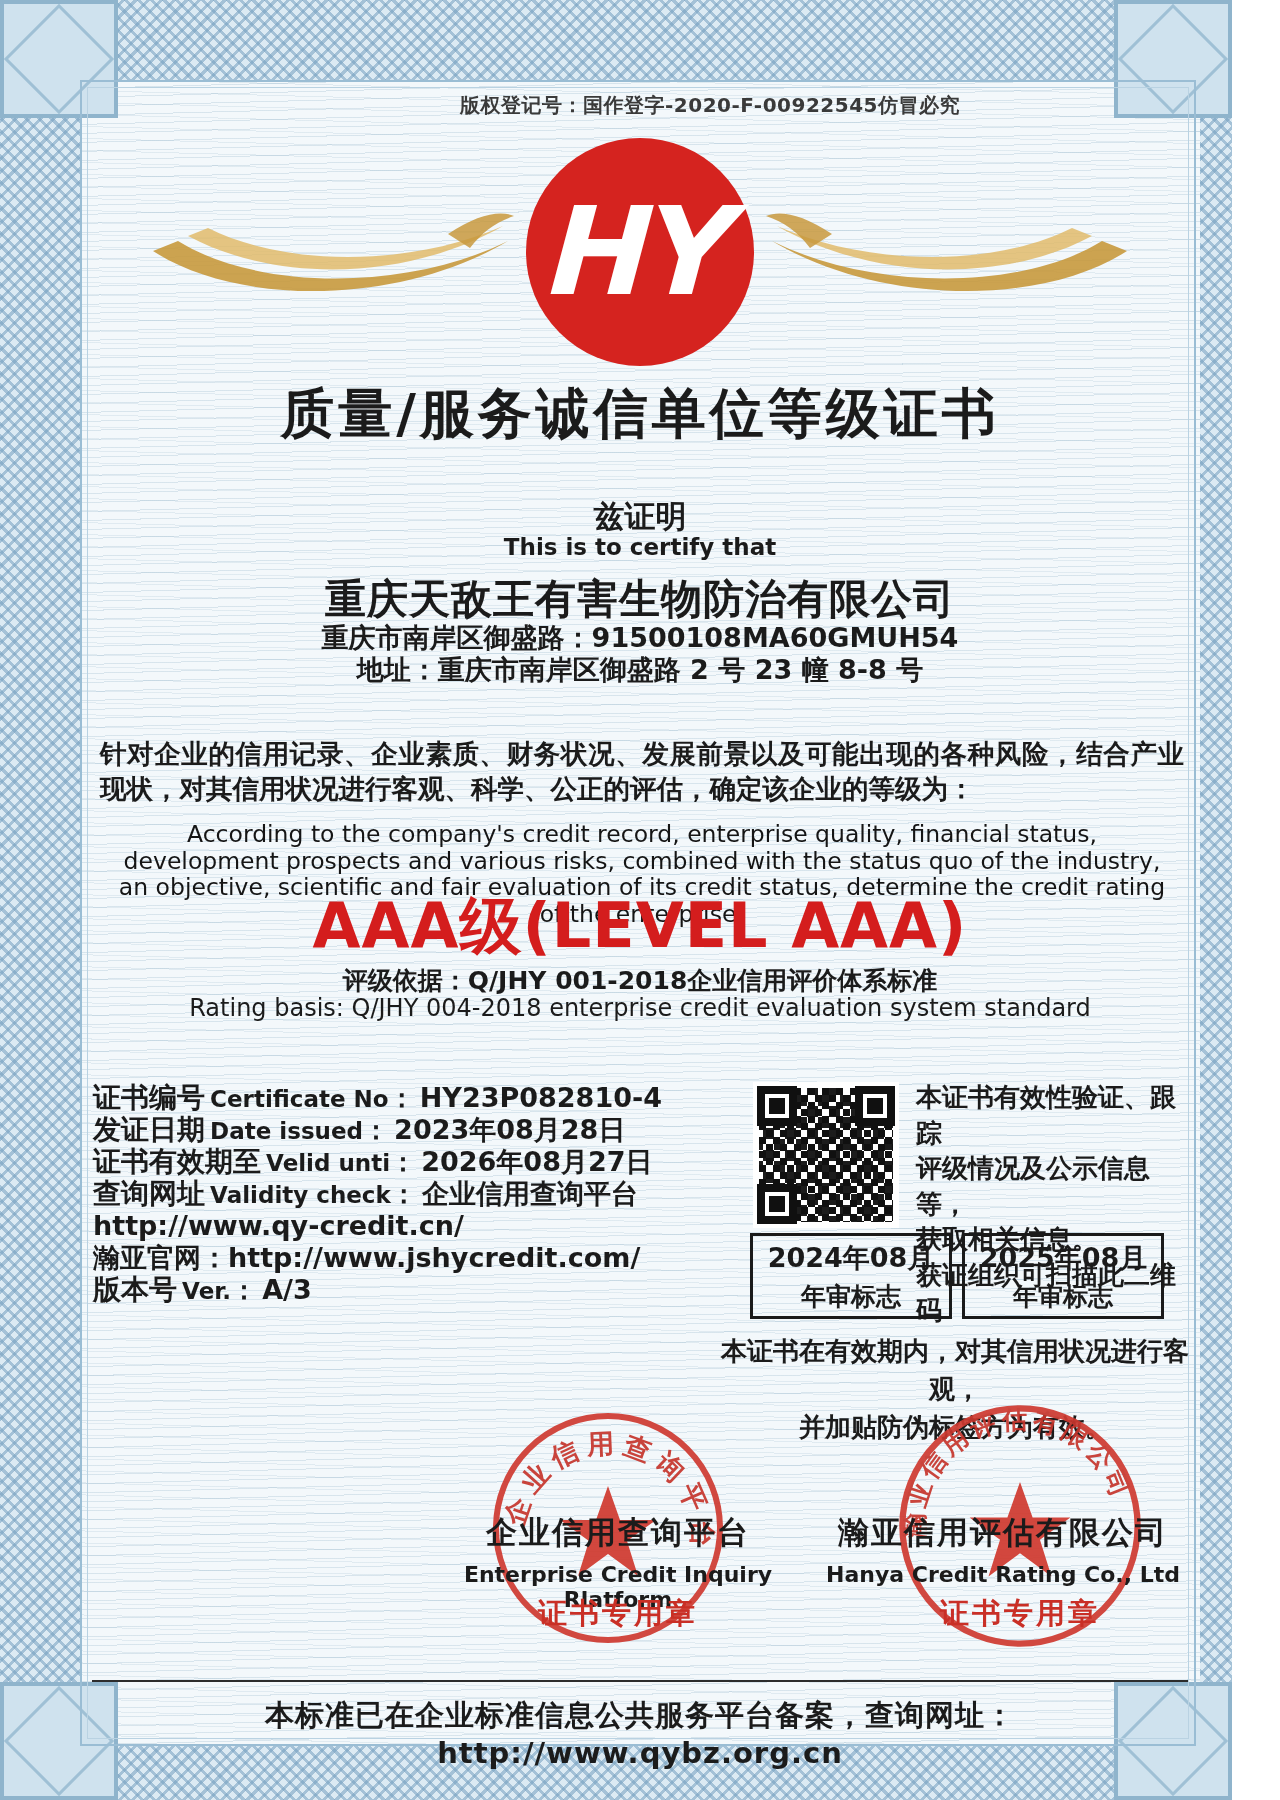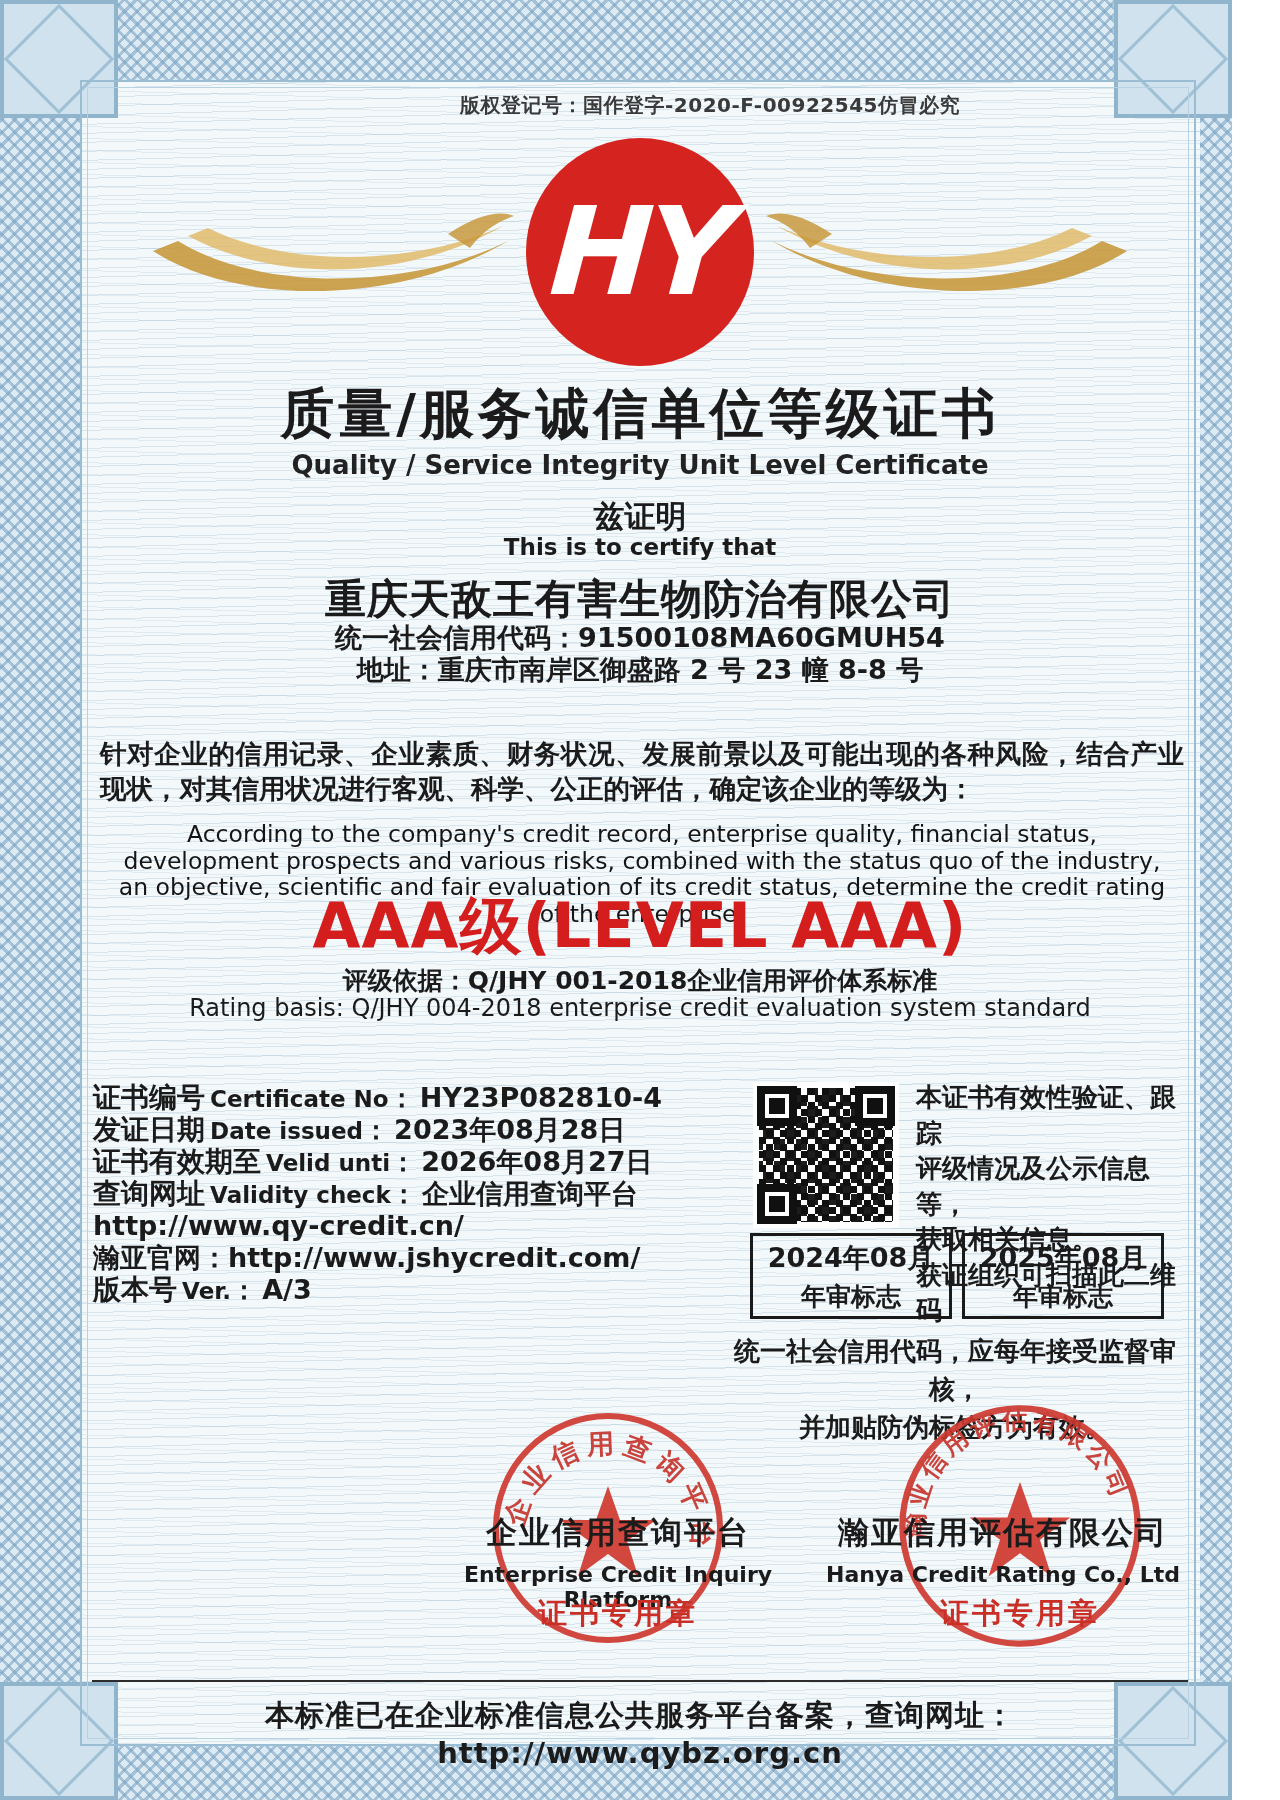--- a/index.html
+++ b/index.html
@@ -113,25 +113,24 @@
     <path d="M5 55 C 90 110, 250 110, 360 45 C 260 95, 110 95, 30 45 Z" fill="#c8993d" opacity=".9"></path>
     <path d="M40 40 C 130 88, 260 84, 355 30 C 265 70, 140 72, 60 32 Z" fill="#e0bb6b" opacity=".85"></path>
     <path d="M300 38 C 330 18, 352 14, 366 20 C 348 26, 334 36, 322 52 Z" fill="#c8993d" opacity=".85"></path>
   </svg>
 
   <div class="logo">
     <span>HY</span>
   </div>
 
   <div class="c title-zh">质量/服务诚信单位等级证书</div>
-  <div class="c title-en">Quality / Service Integrity Unit Level Certificate</div>
   <div class="c certify-zh">兹证明</div>
   <div class="c certify-en">This is to certify that</div>
   <div class="c company">重庆天敌王有害生物防治有限公司</div>
-  <div class="c credit-code">统一社会信用代码：91500108MA60GMUH54</div>
+  <div class="c credit-code">重庆市南岸区御盛路：91500108MA60GMUH54</div>
   <div class="c address">地址：重庆市南岸区御盛路 2 号 23 幢 8-8 号</div>
 
   <div class="bodytext">
     <p class="zh">针对企业的信用记录、企业素质、财务状况、发展前景以及可能出现的各种风险，结合产业现状，对其信用状况进行客观、科学、公正的评估，确定该企业的等级为：</p>
     <p class="en">According to the company's credit record, enterprise quality, financial status, development prospects and various risks, combined with the status quo of the industry, an objective, scientific and fair evaluation of its credit status, determine the credit rating of the enterprise:</p>
   </div>
 
   <div class="c rating">AAA级(LEVEL AAA)</div>
   <div class="c basis-zh">评级依据：Q/JHY 001-2018企业信用评价体系标准</div>
   <div class="c basis-en">Rating basis: Q/JHY 004-2018 enterprise credit evaluation system standard</div>
@@ -181,21 +180,21 @@
 
   <div class="abox b1">
     <div class="l1">2024年08月</div>
     <div class="l2">年审标志</div>
   </div>
   <div class="abox b2">
     <div class="l1">2025年08月</div>
     <div class="l2">年审标志</div>
   </div>
   <div class="note">
-    <div>统一社会信用代码，应每年接受监督审核，</div>
+    <div>本证书在有效期内，对其信用状况进行客观，</div>
     <div>并加贴防伪标签方为有效。</div>
   </div>
 
   <svg class="seal s1" viewBox="0 0 240 240">
     <defs>
         <path id="arc1" d="M 35 130 A 85 85 0 1 1 205 130"></path>
       </defs>
     <circle cx="120" cy="120" r="112" fill="none" stroke="#cf3a31" stroke-width="6"></circle>
     <polygon points="120,78 132,112 168,112 139,133 150,168 120,146 90,168 101,133 72,112 108,112" fill="#d0392e"></polygon>
     <text font-size="27" font-weight="bold" fill="#c6352c" letter-spacing="7">

